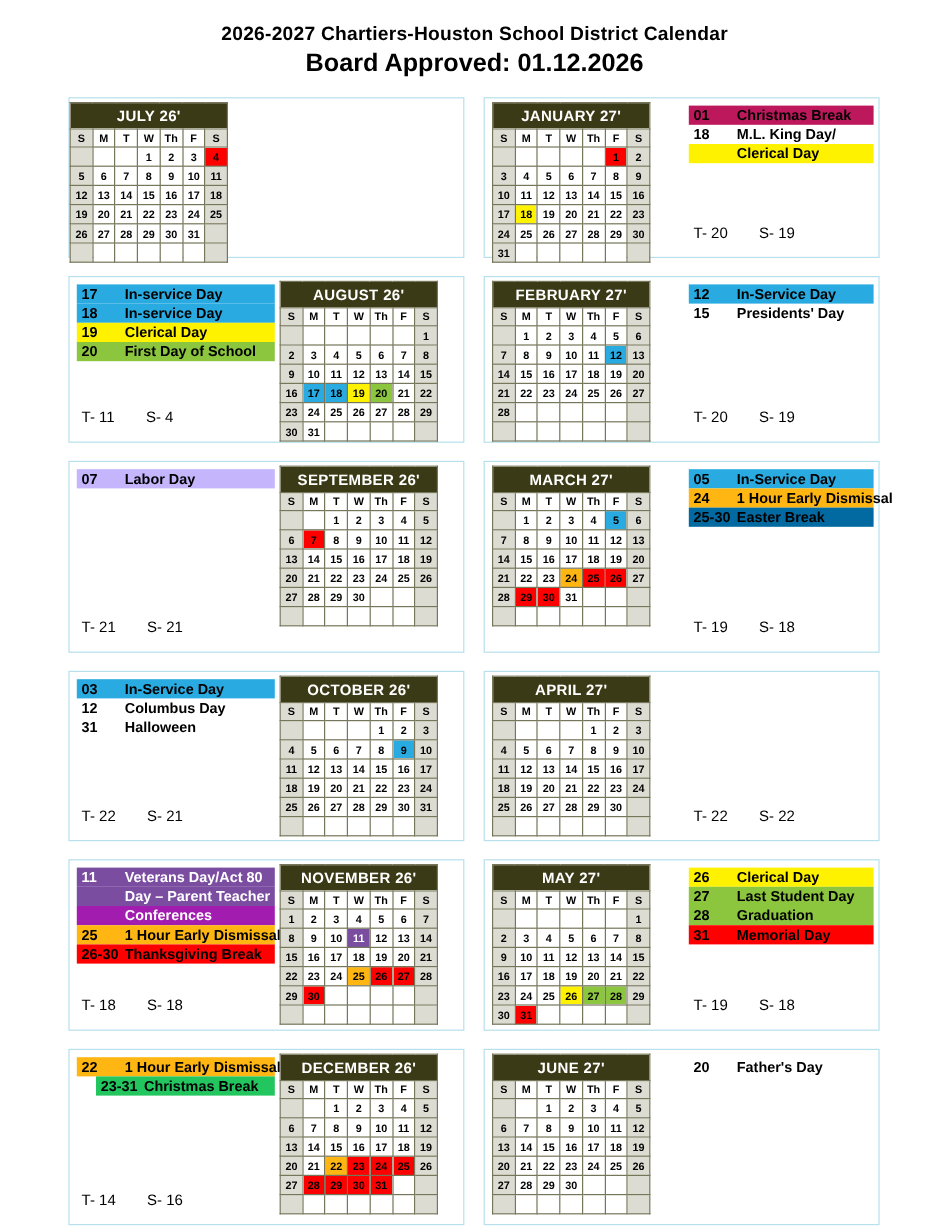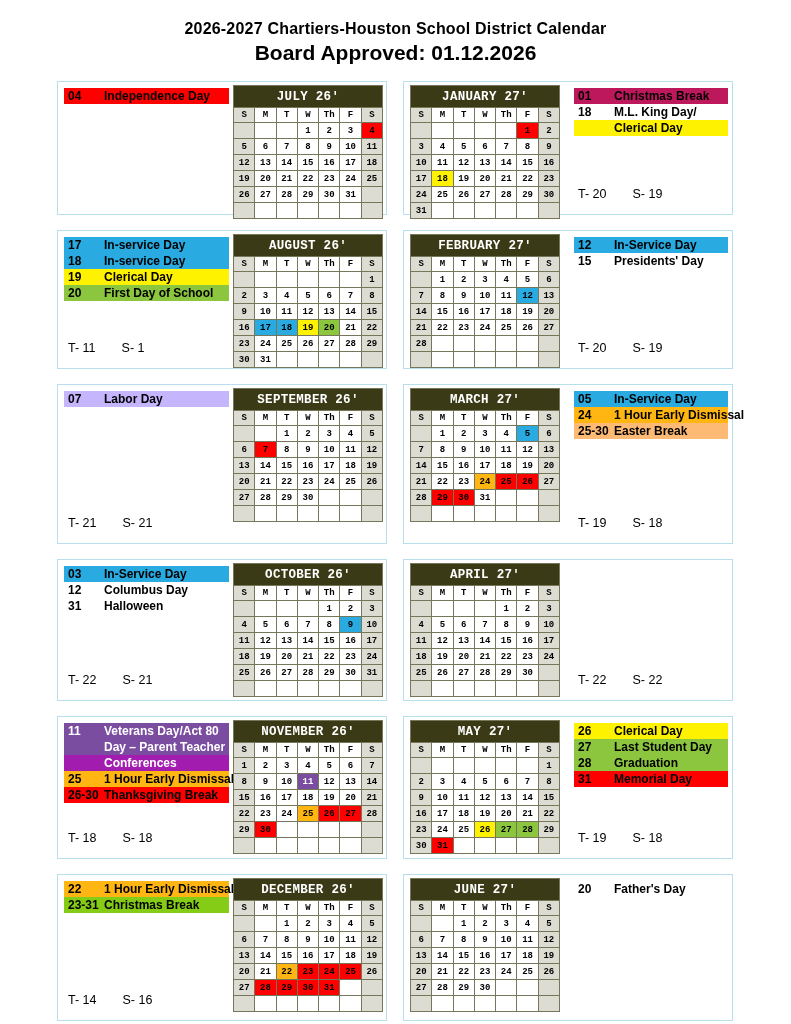--- a/index.html
+++ b/index.html
@@ -16,48 +16,36 @@
   .box:nth-child(n+11){height:147px}
   .legend-col{flex:1;display:flex;flex-direction:column;padding:6px 4px 0 6px;min-width:0;}
   .cal-col{flex:0 0 150px;padding-top:3px;}
   .box.legend-right .legend-col{order:2;padding-left:14px;}
   .box.legend-right .cal-col{order:1;margin-left:6px;}
   .box.legend-left .cal-col{margin-right:3px;}
   .lrow{display:flex;line-height:16px;font-size:12px;font-weight:bold;}
   .lnum{flex:0 0 40px;padding-left:4px;box-sizing:border-box;white-space:nowrap;}
   .llabel{flex:1;white-space:nowrap;}
   .ts{margin-top:auto;display:flex;gap:26px;font-size:12.5px;padding:0 0 13px 4px;}
-  table.cal{border-collapse:collapse;table-layout:fixed;width:150px;font-family:Liberation Mono, monospace;}
+  table.cal{border-collapse:collapse;table-layout:fixed;width:132px;}
   table.cal th,table.cal td{border:1px solid #76765a;text-align:center;padding:0;overflow:hidden;}
   th.mh{background:#3b3a16;color:#fff;font-size:12.5px;font-weight:bold;height:21px;letter-spacing:.3px;}
   .dh{height:14px;font-size:9px;font-weight:bold;background:#fff;}
   td.dc{width:21px;height:15px;font-size:9px;font-weight:bold;background:#fff;}
   .we{background:#dcdcd3 !important;}
   td.hl{background-clip:padding-box;}
 </style>
 </head>
 <body>
 
 <div class="page">
   <div class="title">2026-2027 Chartiers-Houston School District Calendar</div>
   <div class="subtitle">Board Approved: 01.12.2026</div>
   <div class="grid">
       <div class="box legend-left">
-    <div class="legend-col">
-      <div class="legend-rows">
-            <div class="lrow" style="background: rgb(255, 0, 0);">
-              <span class="lnum">04</span>
-              <span class="llabel">Independence Day</span>
-            </div>
-          </div>
-      <div class="ts" style="visibility: hidden;">
-        <span></span>
-        <span></span>
-      </div>
-    </div>
     <div class="cal-col">
       <table class="cal">
         <thead>
           <tr>
                 <th class="mh" colspan="7">JULY 26'</th>
               </tr>
           <tr class="dh-row">
                 <th class="dh we">S</th>
                 <th class="dh">M</th>
                 <th class="dh">T</th>
@@ -237,21 +225,21 @@
               <span class="lnum">19</span>
               <span class="llabel">Clerical Day</span>
             </div>
             <div class="lrow" style="background: rgb(140, 198, 63);">
               <span class="lnum">20</span>
               <span class="llabel">First Day of School</span>
             </div>
           </div>
       <div class="ts">
         <span>T- 11</span>
-        <span>S- 1</span>
+        <span>S- 4</span>
       </div>
     </div>
     <div class="cal-col">
       <table class="cal">
         <thead>
           <tr>
                 <th class="mh" colspan="7">AUGUST 26'</th>
               </tr>
           <tr class="dh-row">
                 <th class="dh we">S</th>
@@ -506,21 +494,21 @@
     <div class="legend-col">
       <div class="legend-rows">
             <div class="lrow" style="background: rgb(41, 171, 226);">
               <span class="lnum">05</span>
               <span class="llabel">In-Service Day</span>
             </div>
             <div class="lrow" style="background: rgb(255, 182, 18);">
               <span class="lnum">24</span>
               <span class="llabel">1 Hour Early Dismissal</span>
             </div>
-            <div class="lrow" style="background: #fdba74;">
+            <div class="lrow" style="background: #0369a1;">
               <span class="lnum">25-30</span>
               <span class="llabel">Easter Break</span>
             </div>
           </div>
       <div class="ts">
         <span>T- 19</span>
         <span>S- 18</span>
       </div>
     </div>
     <div class="cal-col">
@@ -981,21 +969,21 @@
       </table>
     </div>
   </div>
       <div class="box legend-left">
     <div class="legend-col">
       <div class="legend-rows">
             <div class="lrow" style="background: rgb(255, 182, 18);">
               <span class="lnum">22</span>
               <span class="llabel">1 Hour Early Dismissal</span>
             </div>
-            <div class="lrow" style="background: #84cc16;">
+            <div class="lrow" style="background: #22c55e; margin-left: 16px;">
               <span class="lnum">23-31</span>
               <span class="llabel">Christmas Break</span>
             </div>
           </div>
       <div class="ts">
         <span>T- 14</span>
         <span>S- 16</span>
       </div>
     </div>
     <div class="cal-col">

